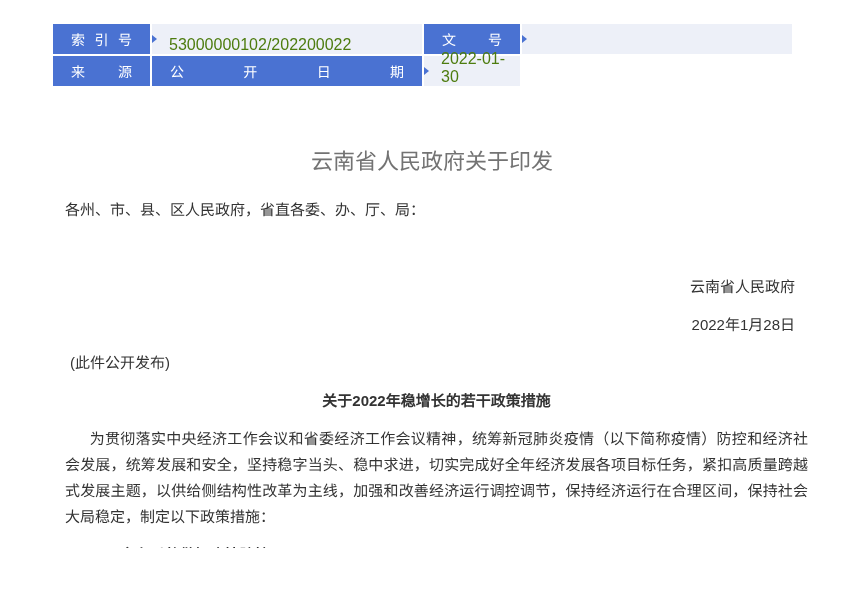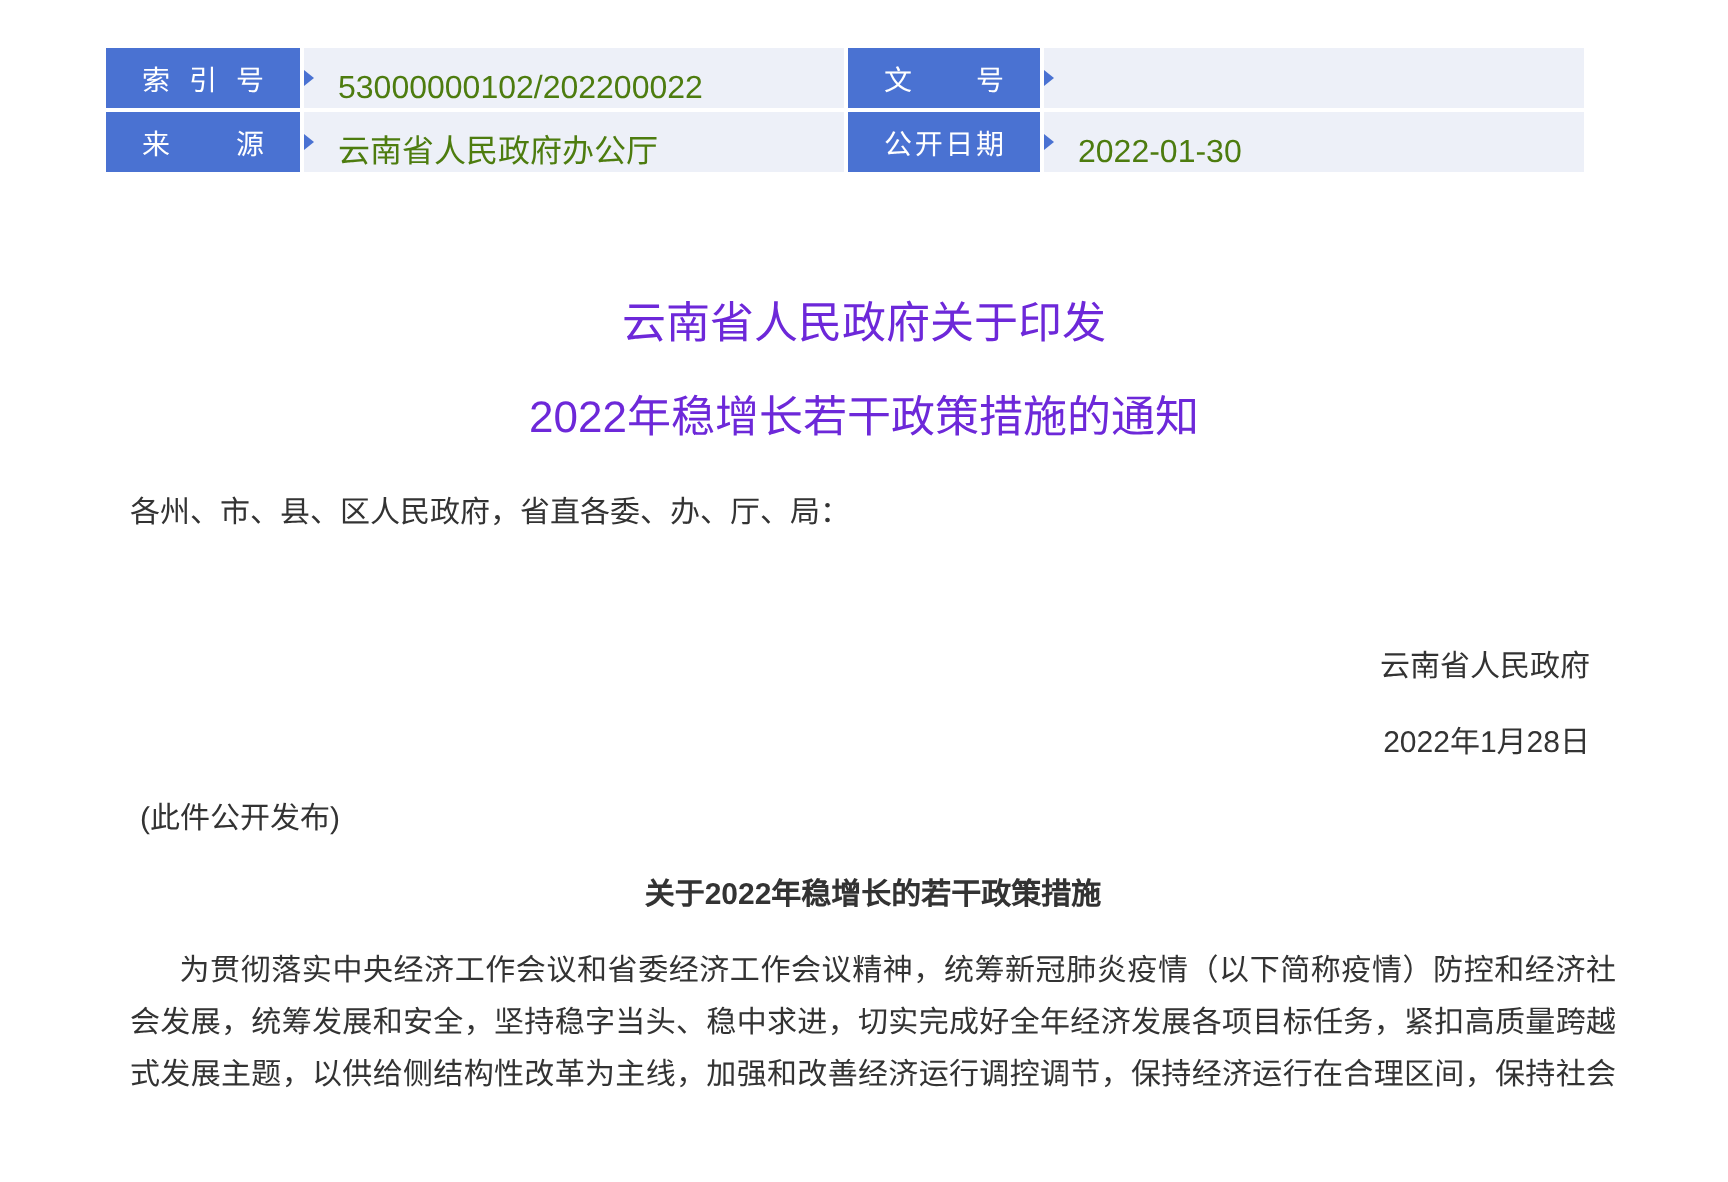--- a/index.html
+++ b/index.html
@@ -57,21 +57,21 @@
     border-bottom: 4px solid transparent;
   }
 
   
   .doc-title {
     margin-top: 52px;
     text-align: center;
     font-size: 22px;
     line-height: 47px;
     font-weight: 400;
-    color: #6d28d9;
+    color: #737373;
   }
   .content {
     padding: 0 44px 0 53px;
     font-size: 15px;
     line-height: 26px;
     color: #333333;
   }
   .content p { margin: 12px; }
   .salutation { margin-top: 12px; }
   .opening { margin-top: 7px; text-indent: 1.65em; }
@@ -99,36 +99,31 @@
     <div class="meta-label">
       <span class="jt">文号</span>
     </div>
     <div class="meta-value">
       <span class="arrow-icon"></span>
     </div>
 
     <div class="meta-label">
       <span class="jt">来源</span>
     </div>
-    <div class="meta-value">
-      <span class="arrow-icon"></span>
-      <span>云南省人民政府办公厅</span>
-    </div>
     <div class="meta-label">
       <span class="jt">公开日期</span>
     </div>
     <div class="meta-value">
       <span class="arrow-icon"></span>
       <span>2022-01-30</span>
     </div>
   </div>
 
   <div class="doc-title">
     <div>云南省人民政府关于印发</div>
-    <div>2022年稳增长若干政策措施的通知</div>
   </div>
 
   <div class="content">
     <p class="salutation">各州、市、县、区人民政府，省直各委、办、厅、局：</p>
 
     <div class="signature">
       <p>云南省人民政府</p>
       <p class="date">2022年1月28日</p>
     </div>
 

